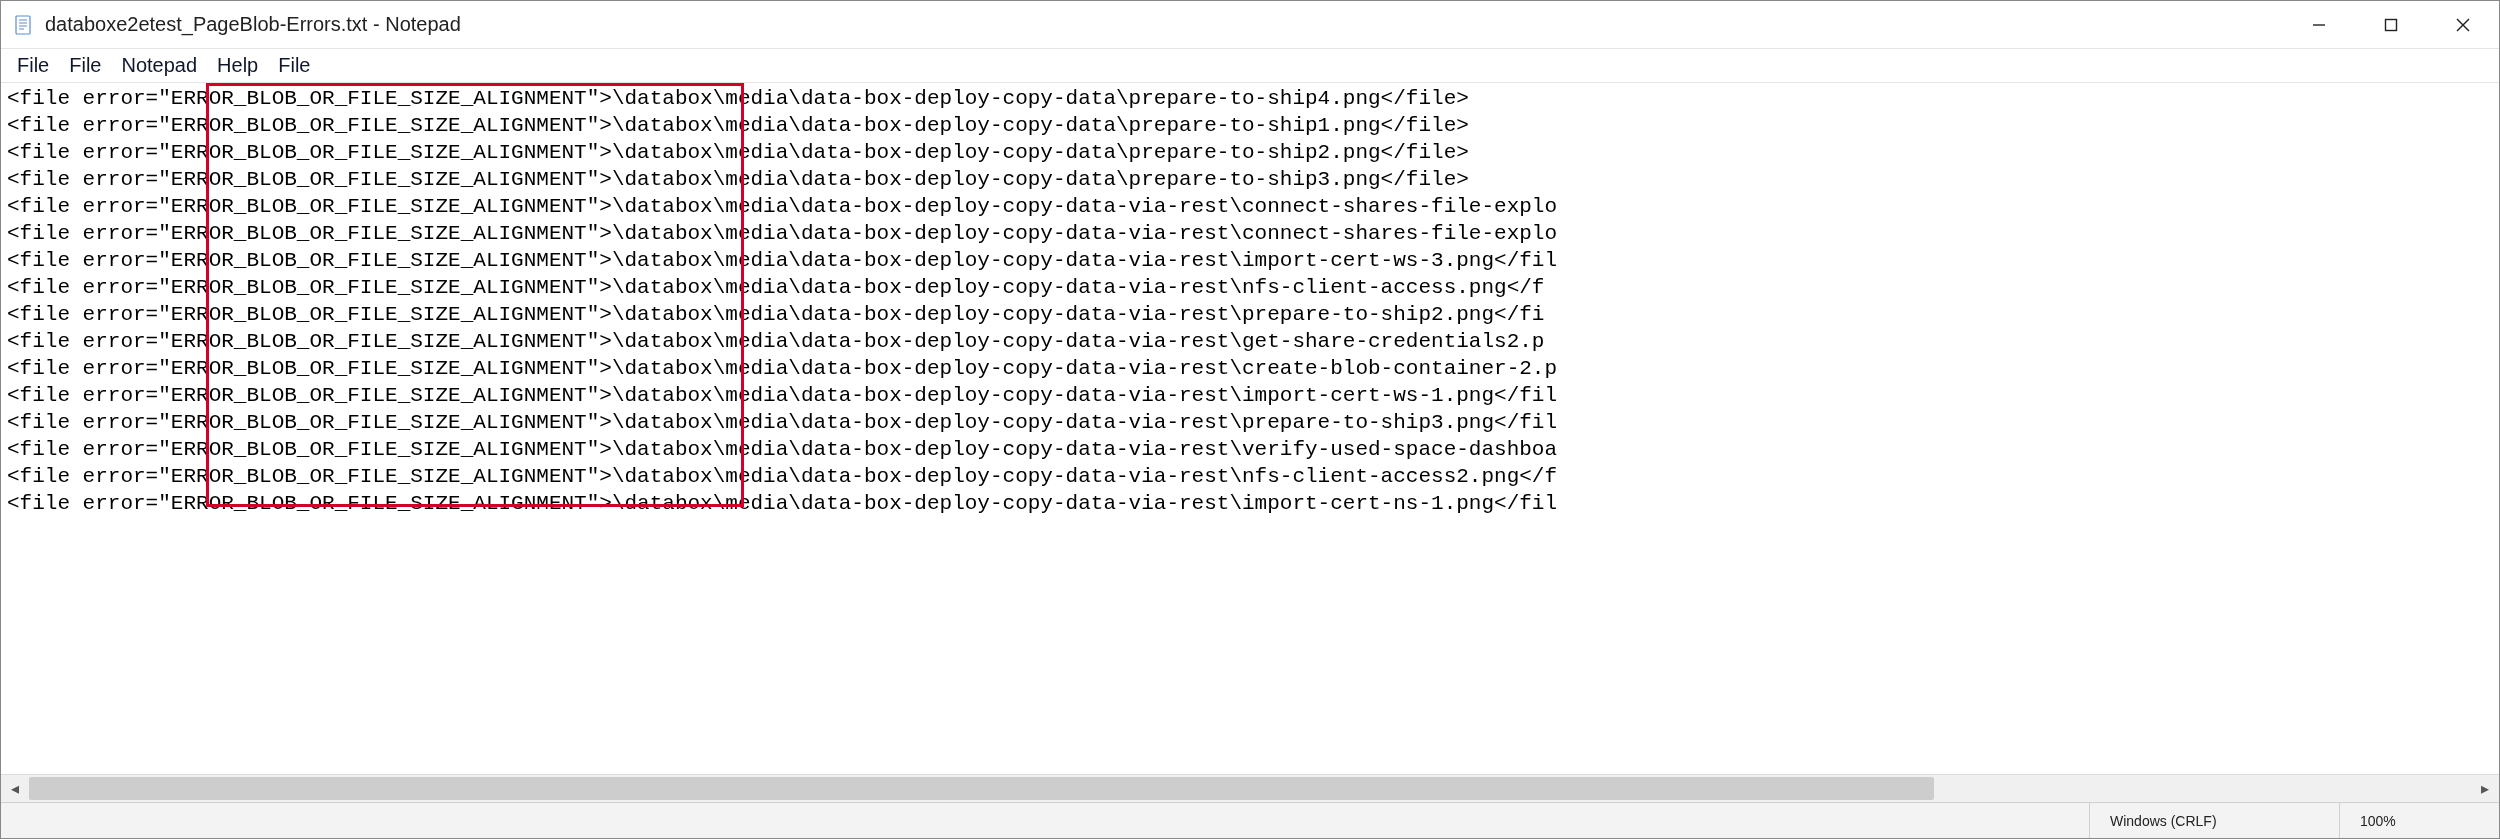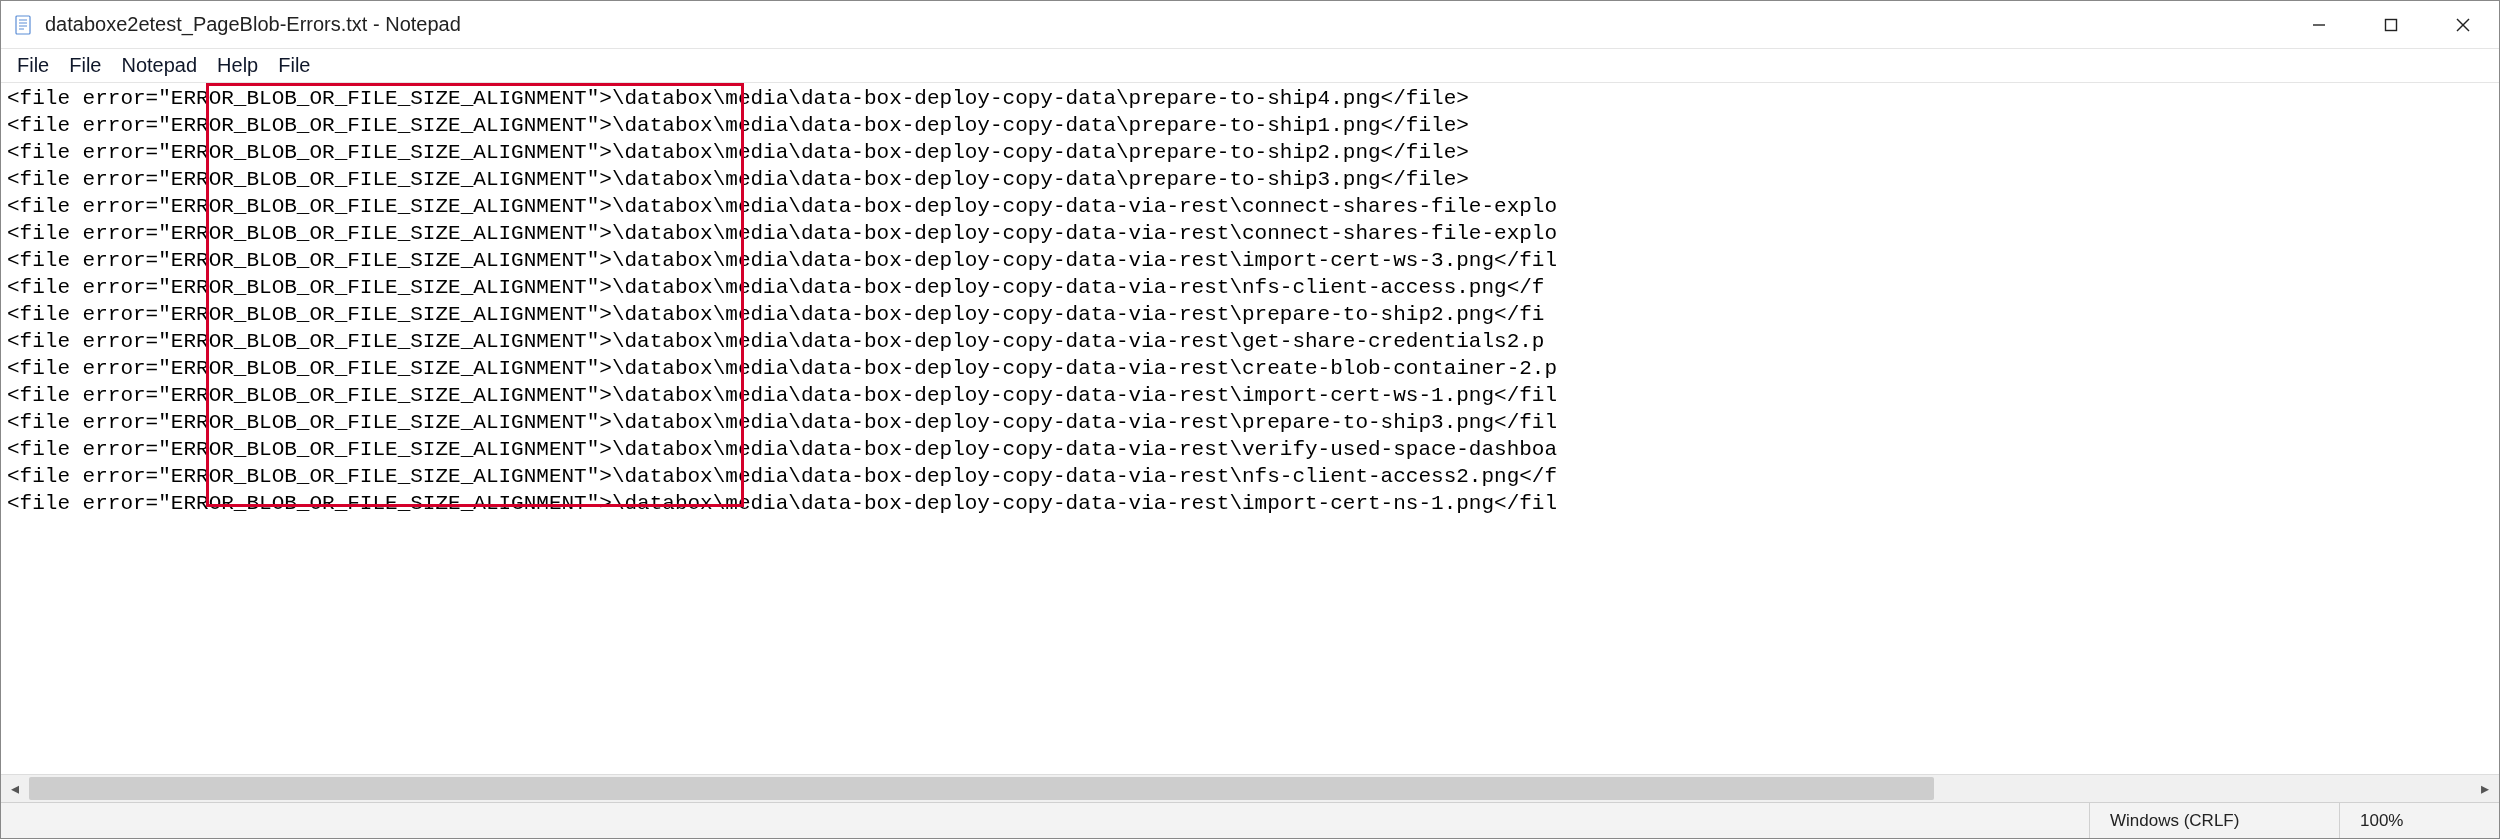--- a/index.html
+++ b/index.html
@@ -15,21 +15,21 @@
   .menubar { height: 34px; display: flex; align-items: center; padding: 0 6px; font-size: 20px; color: #0f172a; border-bottom: 1px solid #e5e5e5; }
   .menuitem { padding: 2px 10px; cursor: pointer; }
   .content-wrap { flex: 1; position: relative; overflow: hidden; }
   .content { width: 100%; height: 100%; overflow: hidden; font-family: Consolas, "Courier New", monospace; font-size: 21px; line-height: 27px; white-space: pre; color: #000; padding: 2px 6px; }
   .line { display: block; height: 27px; }
   .err-hi { position: absolute; border: 3px solid #d4002a; pointer-events: none; }
   .hscroll { height: 28px; background: #f0f0f0; display: flex; align-items: center; border-top: 1px solid #ddd; }
   .hsbtn { width: 28px; height: 100%; display: flex; align-items: center; justify-content: center; background: #f0f0f0; color: #555; cursor: pointer; }
   .hstrack { flex: 1; height: 100%; position: relative; background: #f0f0f0; }
   .hsthumb { position: absolute; left: 0; top: 2px; bottom: 2px; width: 78%; background: #cdcdcd; border-radius: 2px; }
-  .statusbar { height: 36px; background: #f3f3f3; border-top: 1px solid #d0d0d0; display: flex; align-items: center; font-size: 17px; color: #222; }
+  .statusbar { height: 36px; background: #f3f3f3; border-top: 1px solid #d0d0d0; display: flex; align-items: center; font-size: 14px; color: #222; }
   .status-pane { padding: 0 20px; border-left: 1px solid #d0d0d0; height: 100%; display: flex; align-items: center; }
   .status-spacer { flex: 1; }
 </style>
 </head>
 <body>
 
 <div class="window">
 
   <div class="titlebar">
     <span class="icon">

